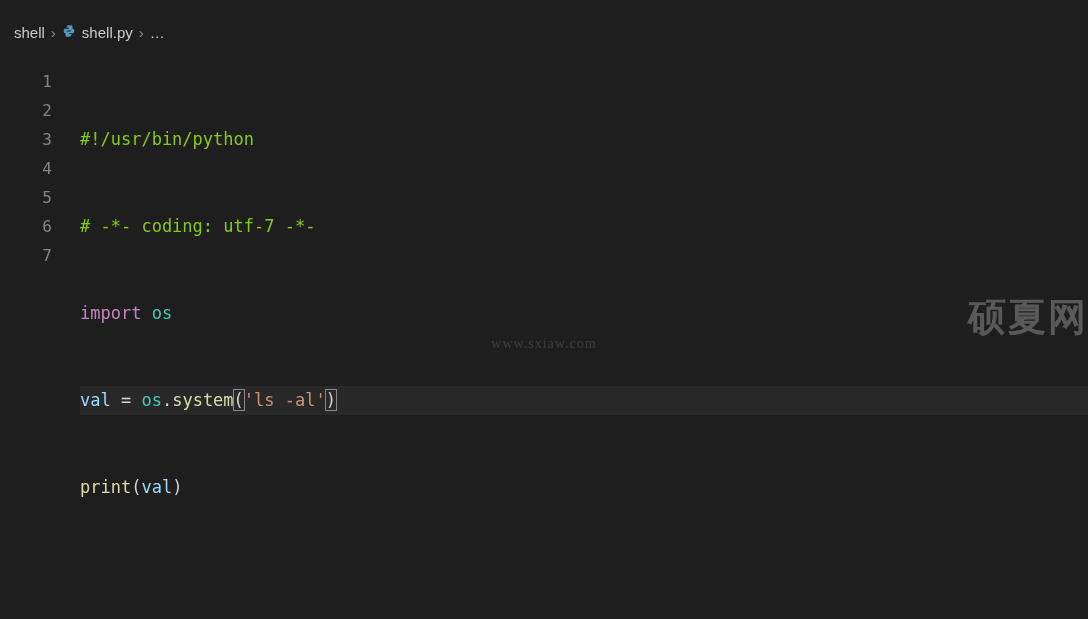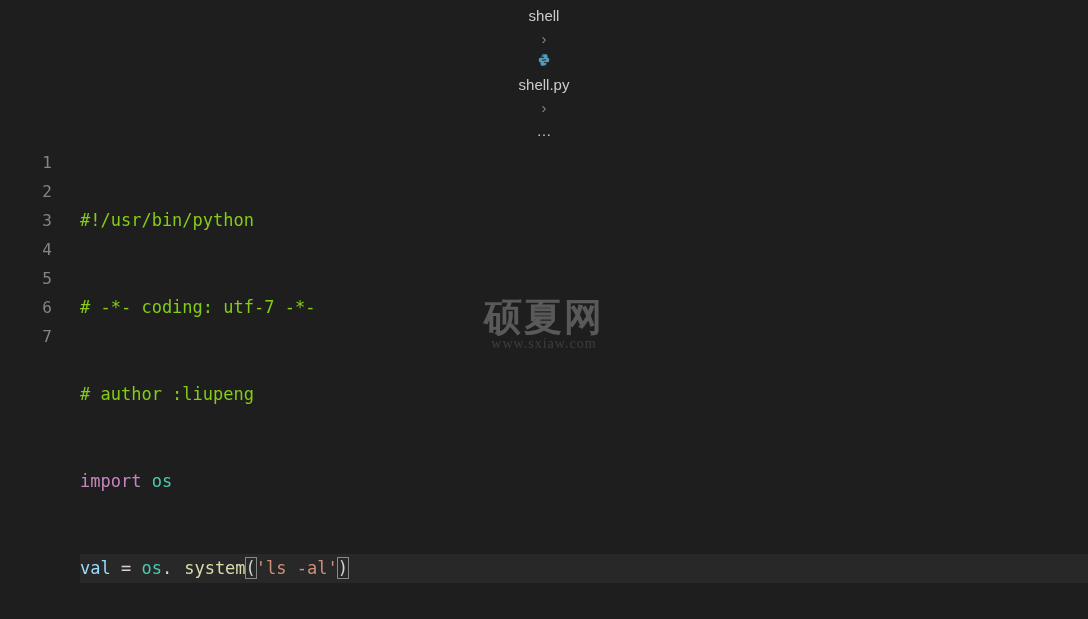--- a/index.html
+++ b/index.html
@@ -9,26 +9,25 @@
     font-family: "Consolas", "Courier New", monospace;
     font-size: 16px;
     width: 1088px;
     height: 619px;
     overflow: hidden;
     position: relative;
   }
   .breadcrumb {
     display: flex;
     align-items: center;
-    padding: 7px 14px;
+    padding: 24px 14px;
     font-size: 15px;
     color: #cccccc;
     gap: 6px;
     font-family: "Segoe UI", sans-serif;
-    flex-direction: column;
   }
   .breadcrumb .chev { color: #888; }
   .breadcrumb .file-icon { color: #519aba; font-size: 14px; }
   .breadcrumb .ellipsis { color: #cccccc; }
   .editor {
     display: flex;
     padding-top: 2px;
   }
   .gutter {
     width: 80px;
@@ -46,29 +45,29 @@
     line-height: 29px;
     white-space: pre;
     font-family: "Consolas", monospace;
   }
   .code .line { height: 29px; }
   .code .line.hl { background: #282828; }
   .c-comment { color: #84cc16; }
   .c-keyword { color: #c586c0; }
   .c-mod { color: #4ec9b0; }
   .c-var { color: #9cdcfe; }
-  .c-func { color: #dcdcaa; margin-left: 12px; }
+  .c-func { color: #dcdcaa; }
   .c-str { color: #ce9178; }
   .c-punc { color: #d4d4d4; }
   .c-bracket { border: 1px solid #888; margin: -1px; }
   .watermark {
     position: absolute;
     top: 292px;
     left: 0; right: 0;
-    text-align: center;
+    text-align: right;
     font-size: 38px;
     font-weight: 600;
     color: rgba(200,200,200,0.35);
     font-family: "SimHei", "Microsoft YaHei", sans-serif;
     pointer-events: none;
     letter-spacing: 2px;
   }
   .watermark-sub {
     position: absolute;
     top: 336px;
@@ -104,21 +103,20 @@
     <div>2</div>
     <div>3</div>
     <div>4</div>
     <div>5</div>
     <div>6</div>
     <div>7</div>
   </div>
   <div class="code">
     <div class="line"><span class="c-comment">#!/usr/bin/python</span></div>
     <div class="line"><span class="c-comment"># -*- coding: utf-7 -*-</span></div>
-    <div class="line"><span class="c-comment"># author :liupeng</span></div>
     <div class="line"><span class="c-keyword">import</span> <span class="c-mod">os</span></div>
     <div class="line hl"><span class="c-var">val</span><span class="c-punc"> = </span><span class="c-mod">os</span><span class="c-punc">.</span><span class="c-func">system</span><span class="c-punc c-bracket">(</span><span class="c-str">'ls -al'</span><span class="c-punc c-bracket">)</span></div>
     <div class="line"><span class="c-func">print</span><span class="c-punc">(</span><span class="c-var">val</span><span class="c-punc">)</span></div>
   </div>
 </div>
 
 <div class="watermark">硕夏网</div>
 <div class="watermark-sub">www.sxiaw.com</div>
 
 </body></html>

